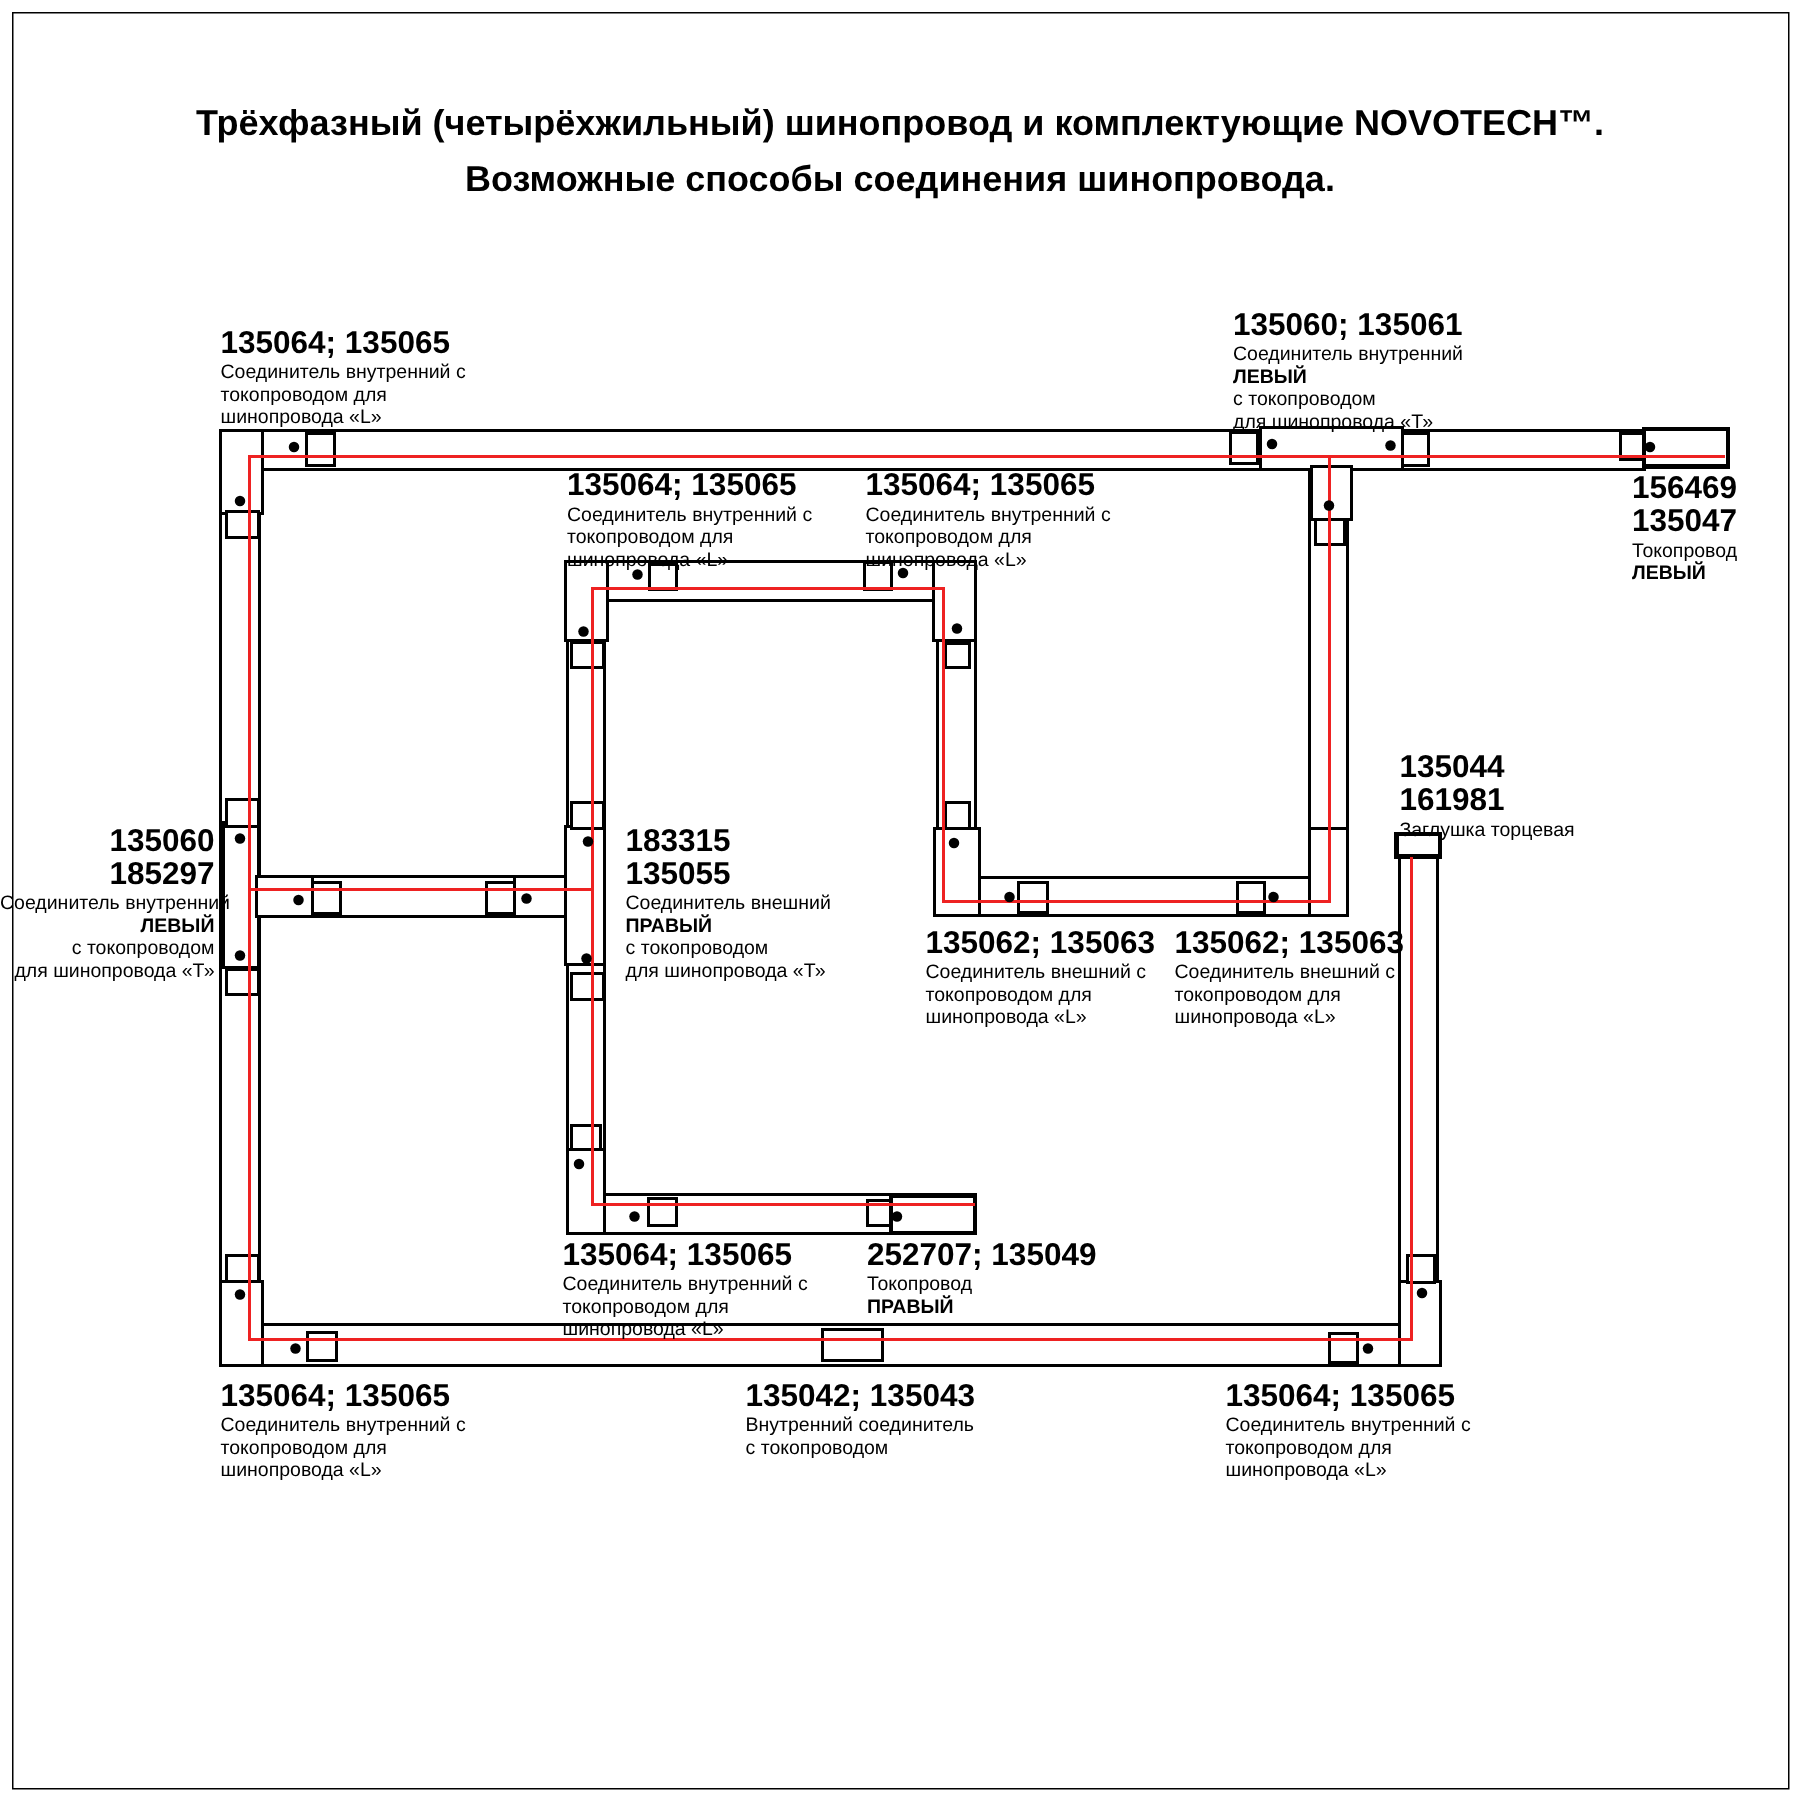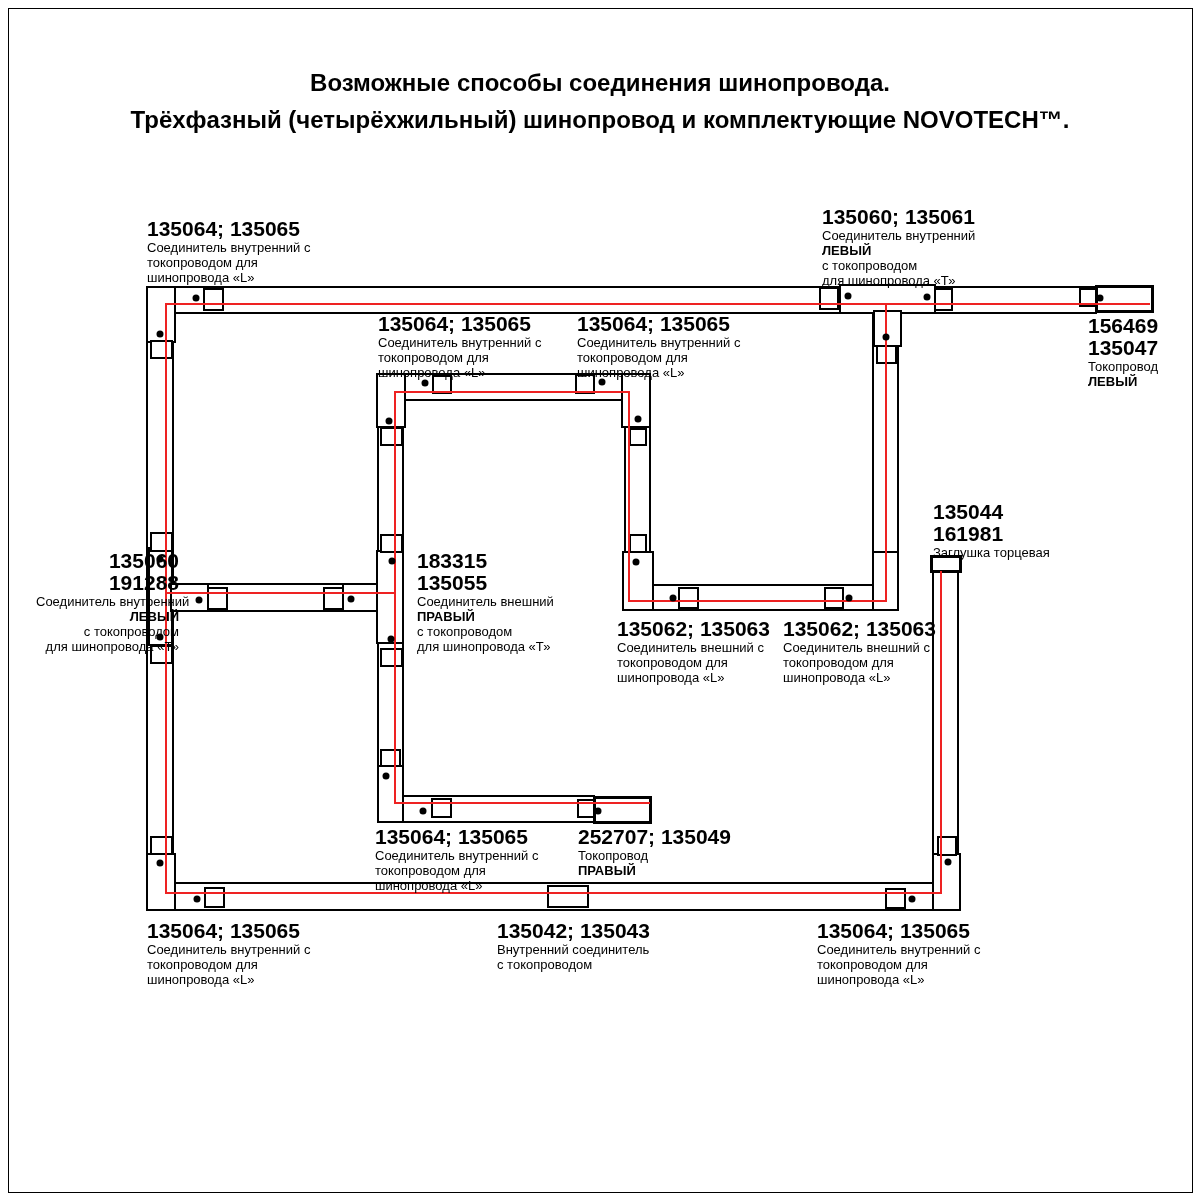--- a/index.html
+++ b/index.html
@@ -12,31 +12,31 @@
            font-weight:bold; font-size:24px; line-height:37px; }
   svg.diagram { position:absolute; left:0; top:0; }
   .track  { fill:#ffffff; stroke:var(--color-track,#000); stroke-width:2; shape-rendering:crispEdges; }
   .feed   { fill:#ffffff; stroke:var(--color-track,#000); stroke-width:3; shape-rendering:crispEdges; }
   .red    { fill:none; stroke:var(--color-conductor,#ee2222); stroke-width:2; shape-rendering:crispEdges; }
   .dot    { fill:var(--color-track,#000); stroke:none; }
   .lbl  { position:absolute; }
   .lbl .code { font-weight:bold; font-size:21px; line-height:22px; white-space:nowrap; }
   .lbl .d    { font-size:13px; line-height:15px; white-space:nowrap; }
   .lbl .d.b  { font-weight:bold; }
-  .lbl.ra    { text-align:right;padding-left:36px; }
+  .lbl.ra    { text-align:right; }
 </style>
 </head>
 <body>
 
 <div class="page">
   <div class="frame"></div>
 
   <div class="title">
+    <div>Трёхфазный (четырёхжильный) шинопровод и комплектующие NOVOTECH™.</div>
     <div>Возможные способы соединения шинопровода.</div>
-    <div>Трёхфазный (четырёхжильный) шинопровод и комплектующие NOVOTECH™.</div>
   </div>
 
   <svg class="diagram" width="1200" height="1200" viewBox="0 0 1200 1200">
 
     <g>
       <rect class="track" x="147" y="287" width="949" height="26"></rect>
       <rect class="track" x="147" y="287" width="26" height="623"></rect>
       <rect class="track" x="147" y="883" width="813" height="27"></rect>
       <rect class="track" x="933" y="571" width="25" height="339"></rect>
       <rect class="track" x="873" y="313" width="25" height="297"></rect>
@@ -169,21 +169,21 @@
 
   <div class="lbl" style="left:577px;top:313px">
     <div class="code">135064; 135065</div>
     <div class="d">Соединитель внутренний с</div>
     <div class="d">токопроводом для</div>
     <div class="d">шинопровода «L»</div>
   </div>
 
   <div class="lbl ra" style="left:0px;top:550px;width:143px">
     <div class="code">135060</div>
-    <div class="code">191288</div>
+    <div class="code">185297</div>
     <div class="d">Соединитель внутренний</div>
     <div class="d b">ЛЕВЫЙ</div>
     <div class="d">с токопроводом</div>
     <div class="d">для шинопровода «Т»</div>
   </div>
 
   <div class="lbl" style="left:417px;top:550px">
     <div class="code">183315</div>
     <div class="code">135055</div>
     <div class="d">Соединитель внешний</div>

